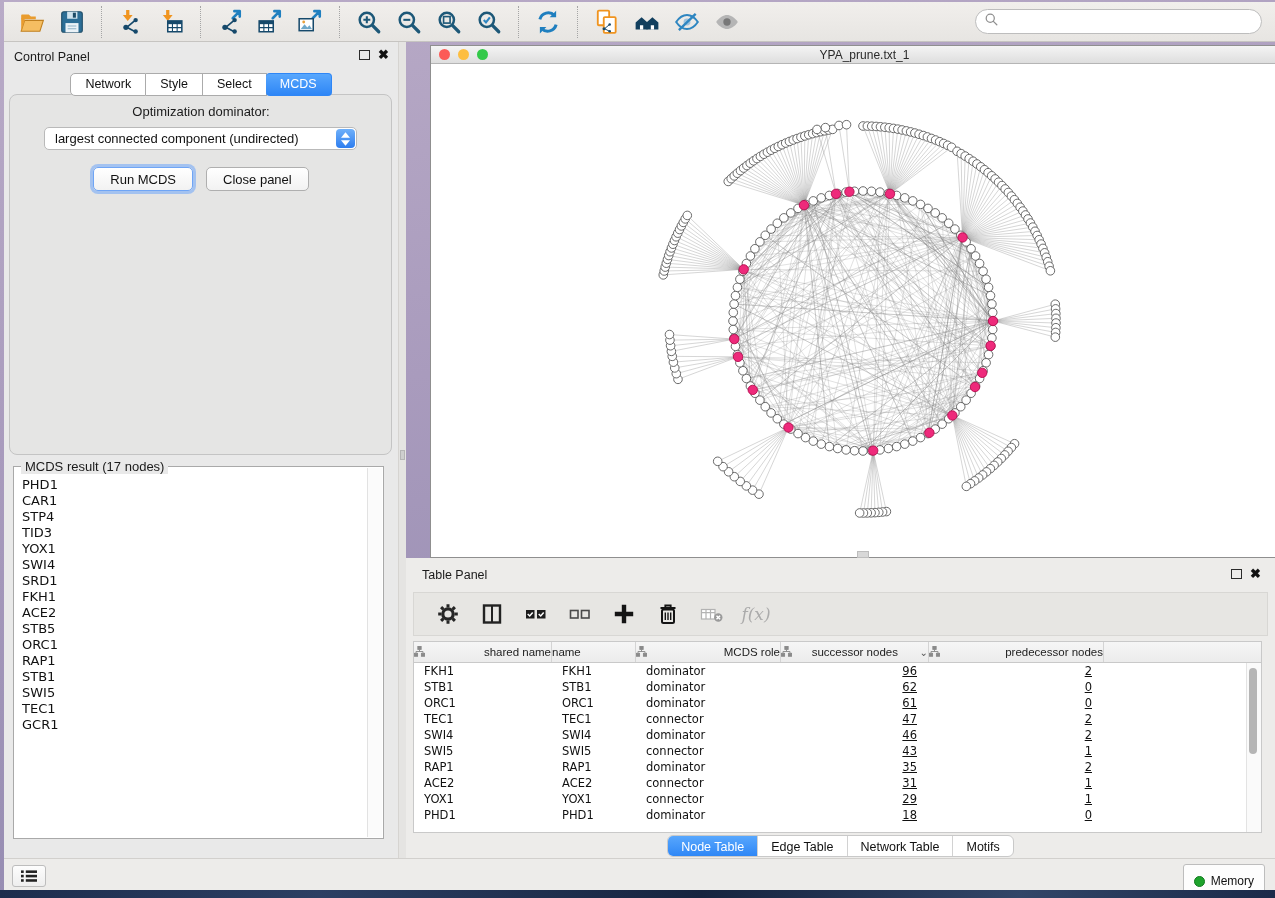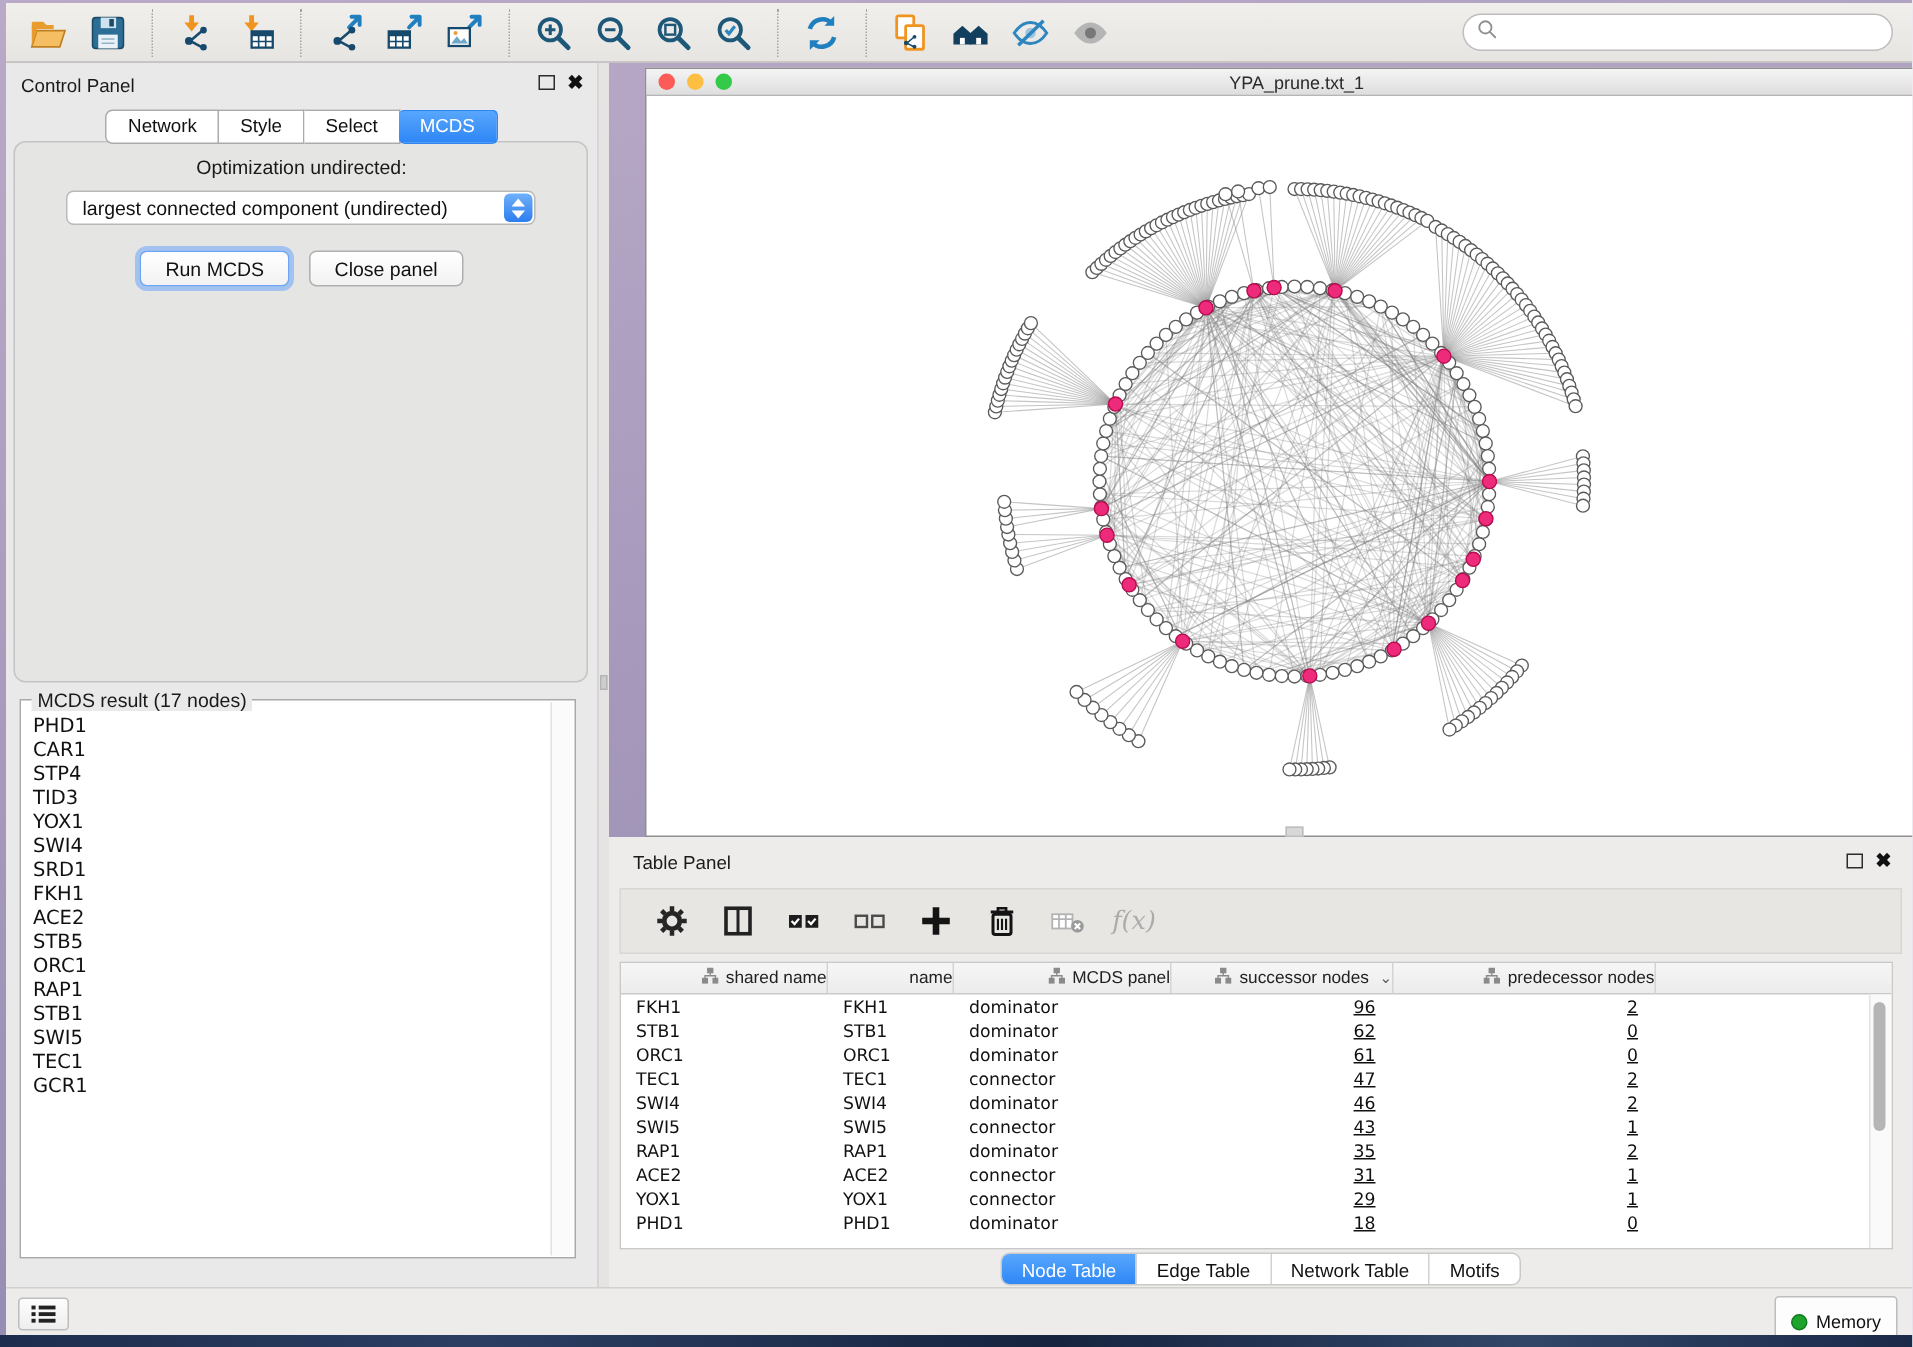--- a/index.html
+++ b/index.html
@@ -64,21 +64,21 @@
   .tpanel{position:absolute;left:406px;top:558px;width:869px;height:300px;background:#EDECEA;}
   .tpanel .panel-title{left:16px;top:10px;}
   .tpanel .panel-btns{right:14px;top:10px;}
   .t-toolbar{position:absolute;left:7px;top:34px;width:855px;height:44px;box-sizing:border-box;
     background:#E7E6E3;border:1px solid #D8D7D4;display:flex;align-items:center;padding-left:12px;}
   .t-toolbar .tb-icon{margin:0 7px;}
   .fx{font-family:"DejaVu Serif",serif;font-style:italic;font-size:17px;color:#ABABAB;}
   .tablewrap{position:absolute;left:7px;top:83px;width:849px;height:192px;background:#fff;
     border:1px solid #C9C9C9;box-sizing:border-box;overflow:hidden;}
   .thead{display:flex;height:21px;background:linear-gradient(#F6F6F6,#ECECEC);border-bottom:1px solid #C9C9C9;box-sizing:border-box;}
-  .th{display:flex;align-items:center;justify-content:flex-end;gap:5px;border-right:1px solid #D4D4D4;
+  .th{display:flex;align-items:center;justify-content:space-between;gap:5px;border-right:1px solid #D4D4D4;
     font-size:11.5px;color:#222;box-sizing:border-box;height:100%;}
   .sortv{font-size:10px;color:#555;margin-left:2px;}
   .trow{display:flex;height:16px;font-family:"DejaVu Sans",sans-serif;font-size:11.5px;color:#111;}
   .td{box-sizing:border-box;overflow:hidden;white-space:nowrap;line-height:16px;}
   .td.left{padding-left:10px;text-align:left;}
   .td.right{padding-right:12px;text-align:right;text-decoration:underline;}
   .t-scroll{position:absolute;right:0;top:21px;bottom:0;width:14px;background:#FAFAFA;border-left:1px solid #E3E3E3;}
   .t-thumb{position:absolute;left:2px;top:5px;width:8px;height:86px;background:#B5B5B5;border-radius:4px;}
   .b-tabs{position:absolute;left:0;right:0;top:277px;display:flex;justify-content:center;}
   .b-group{display:flex;border:1px solid #C9C9C9;border-radius:6px;overflow:hidden;background:#fff;height:20px;}
@@ -260,21 +260,21 @@
       <span class="float-glyph"></span>
       <span class="close-glyph">✖</span>
     </div>
     <div class="cp-tabs" id="cp-tabs">
         <div class="cp-tab">Network</div>
         <div class="cp-tab">Style</div>
         <div class="cp-tab">Select</div>
         <div class="cp-tab active">MCDS</div>
       </div>
     <div class="cp-box"></div>
-    <div class="opt-label">Optimization undirected:</div>
+    <div class="opt-label">Optimization dominator:</div>
     <div class="opt-select">
       <span>largest connected component (undirected)</span>
       <span class="opt-stepper">
         <svg width="9" height="6" viewBox="0 0 10 6">
             <path d="M5 0L10 6H0z" fill="#fff"></path>
           </svg>
         <svg width="9" height="6" viewBox="0 0 10 6">
             <path d="M5 6L0 0h10z" fill="#fff"></path>
           </svg>
       </span>
@@ -1192,21 +1192,21 @@
           </div>
           <div class="th" style="width:145px">
             <span><svg width="11" height="11" viewBox="0 0 12 12">
                 <g fill="#8a8a8a" stroke="#8a8a8a">
                   <rect x="4.2" y="0.5" width="3.6" height="3.2"></rect>
                   <rect x="0.5" y="8" width="3.4" height="3.2"></rect>
                   <rect x="8.1" y="8" width="3.4" height="3.2"></rect>
                   <path d="M6 3.7v2.3M2.2 8V6h7.6v2" fill="none" stroke-width="1"></path>
                 </g>
               </svg></span>
-            <span>MCDS panel</span>
+            <span>MCDS role</span>
           </div>
           <div class="th" style="width:148px">
             <span><svg width="11" height="11" viewBox="0 0 12 12">
                 <g fill="#8a8a8a" stroke="#8a8a8a">
                   <rect x="4.2" y="0.5" width="3.6" height="3.2"></rect>
                   <rect x="0.5" y="8" width="3.4" height="3.2"></rect>
                   <rect x="8.1" y="8" width="3.4" height="3.2"></rect>
                   <path d="M6 3.7v2.3M2.2 8V6h7.6v2" fill="none" stroke-width="1"></path>
                 </g>
               </svg></span>

